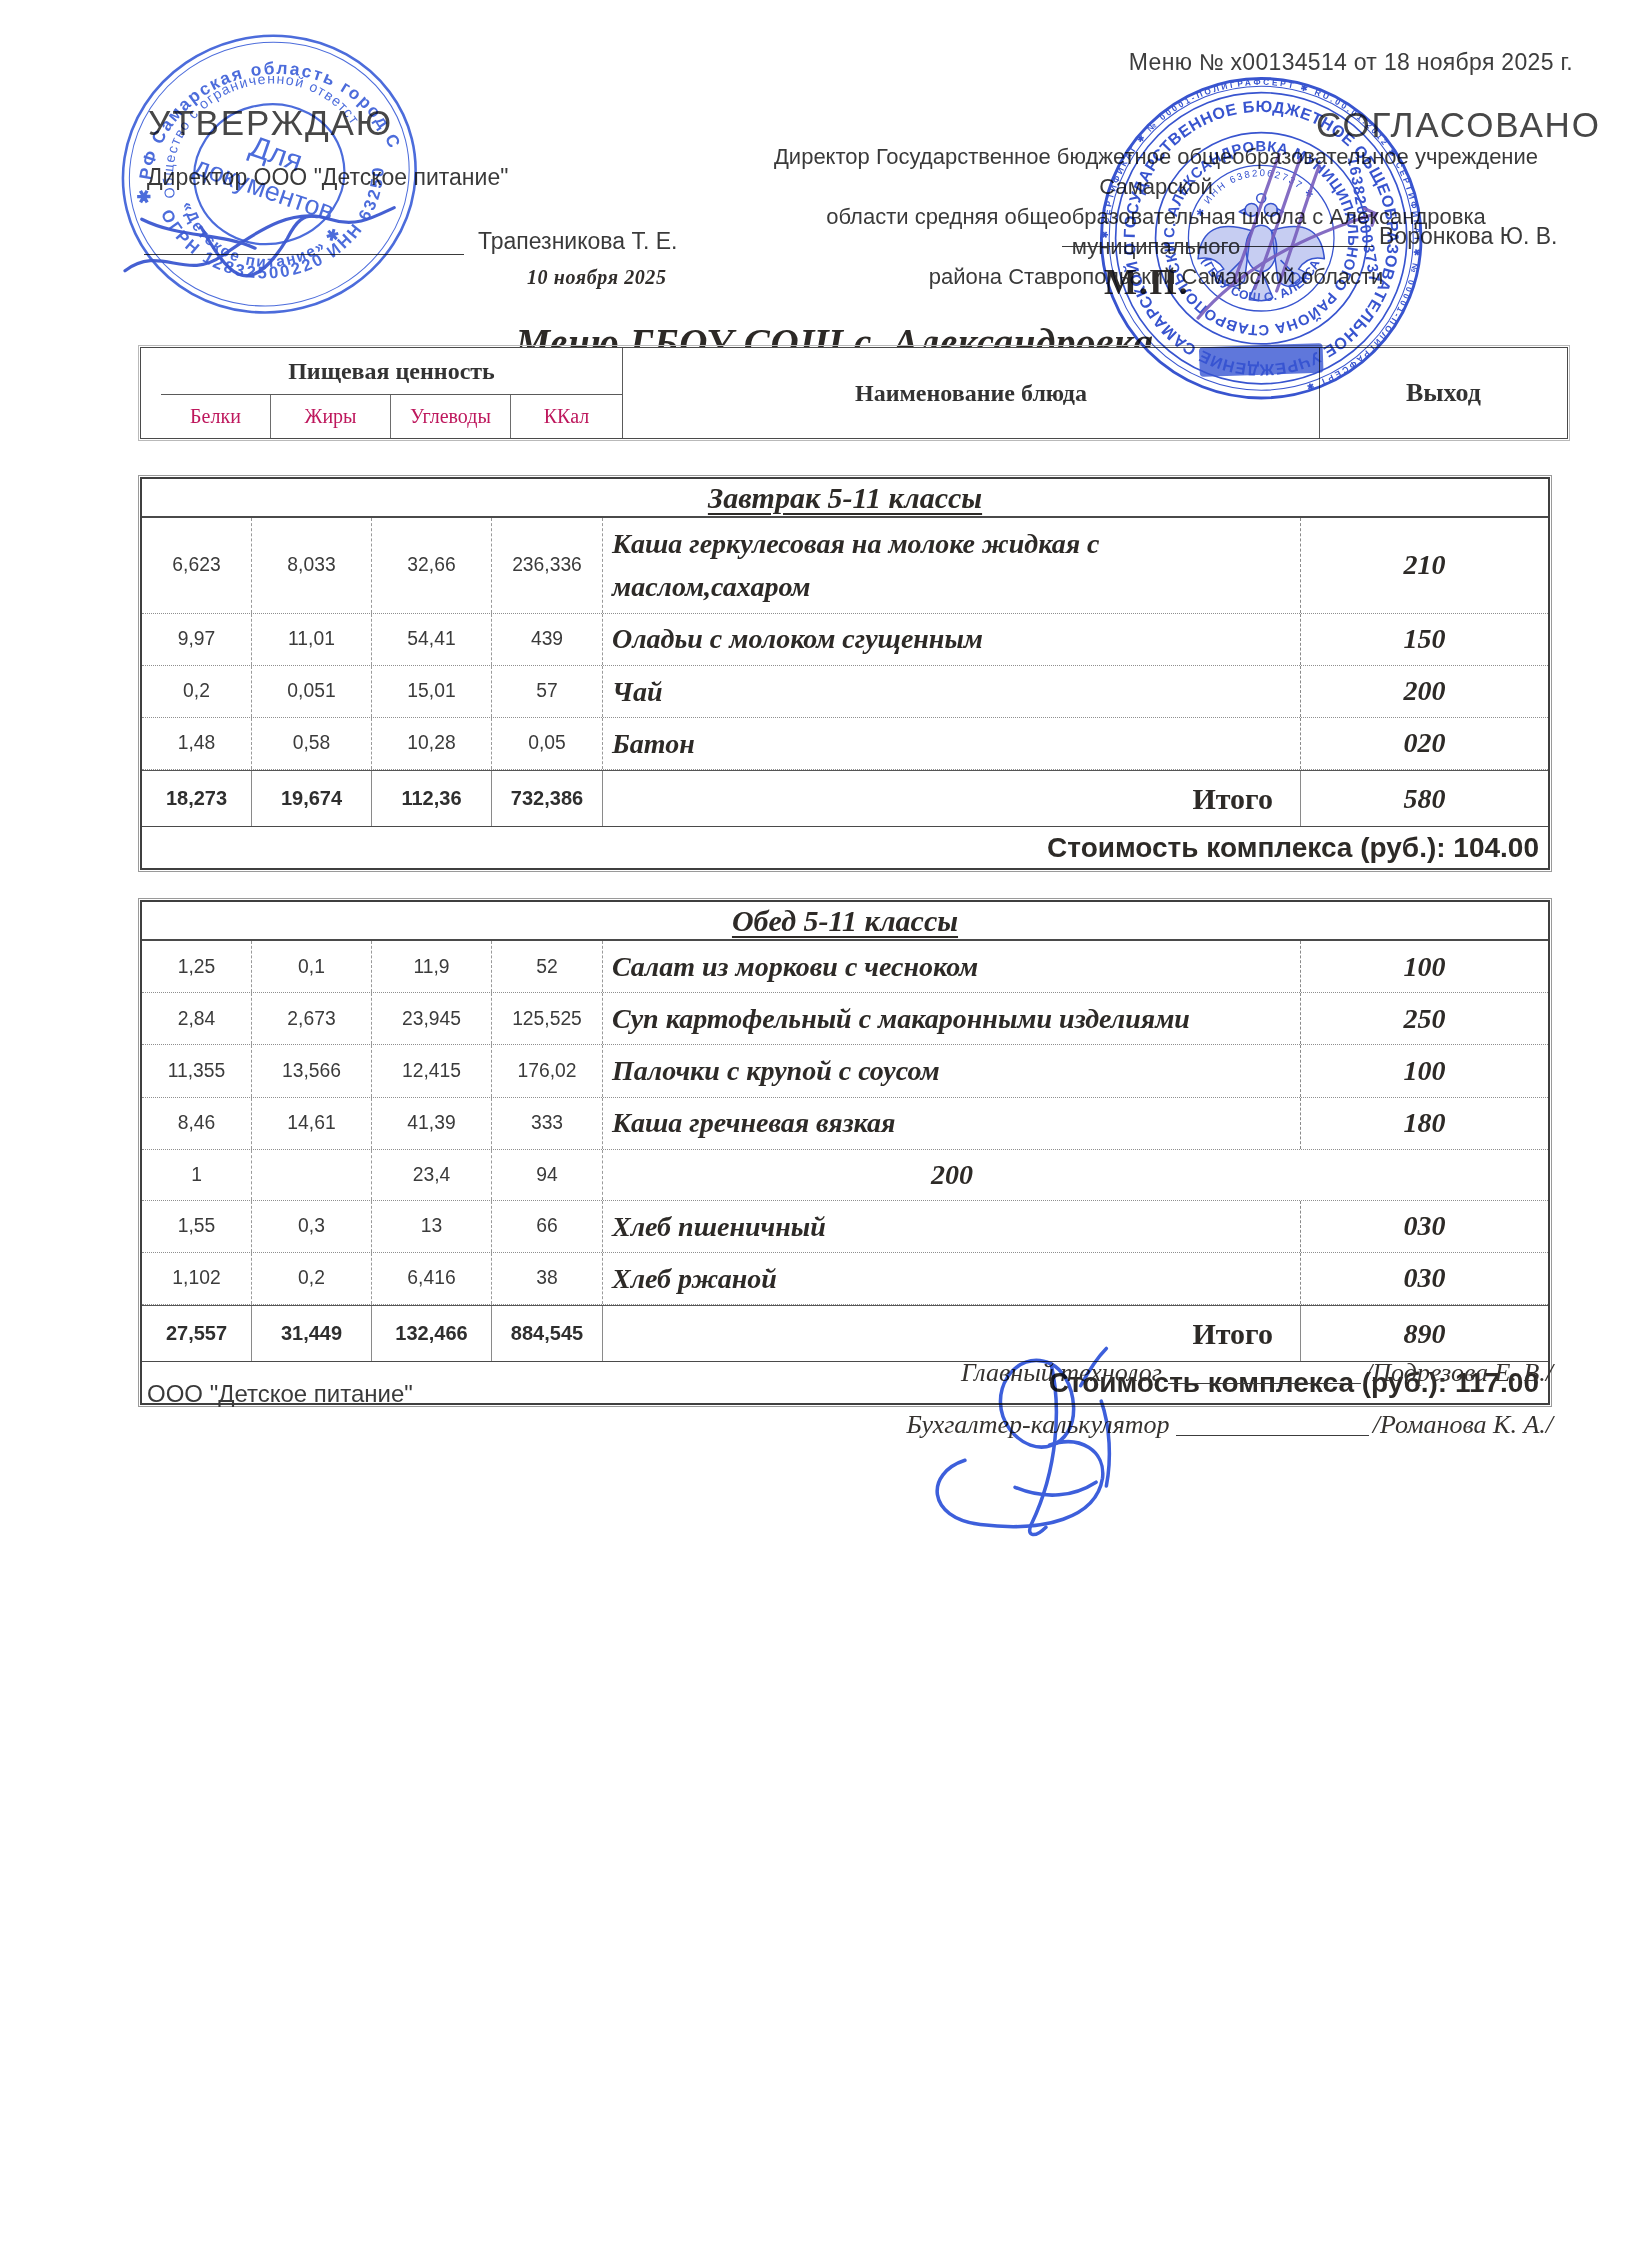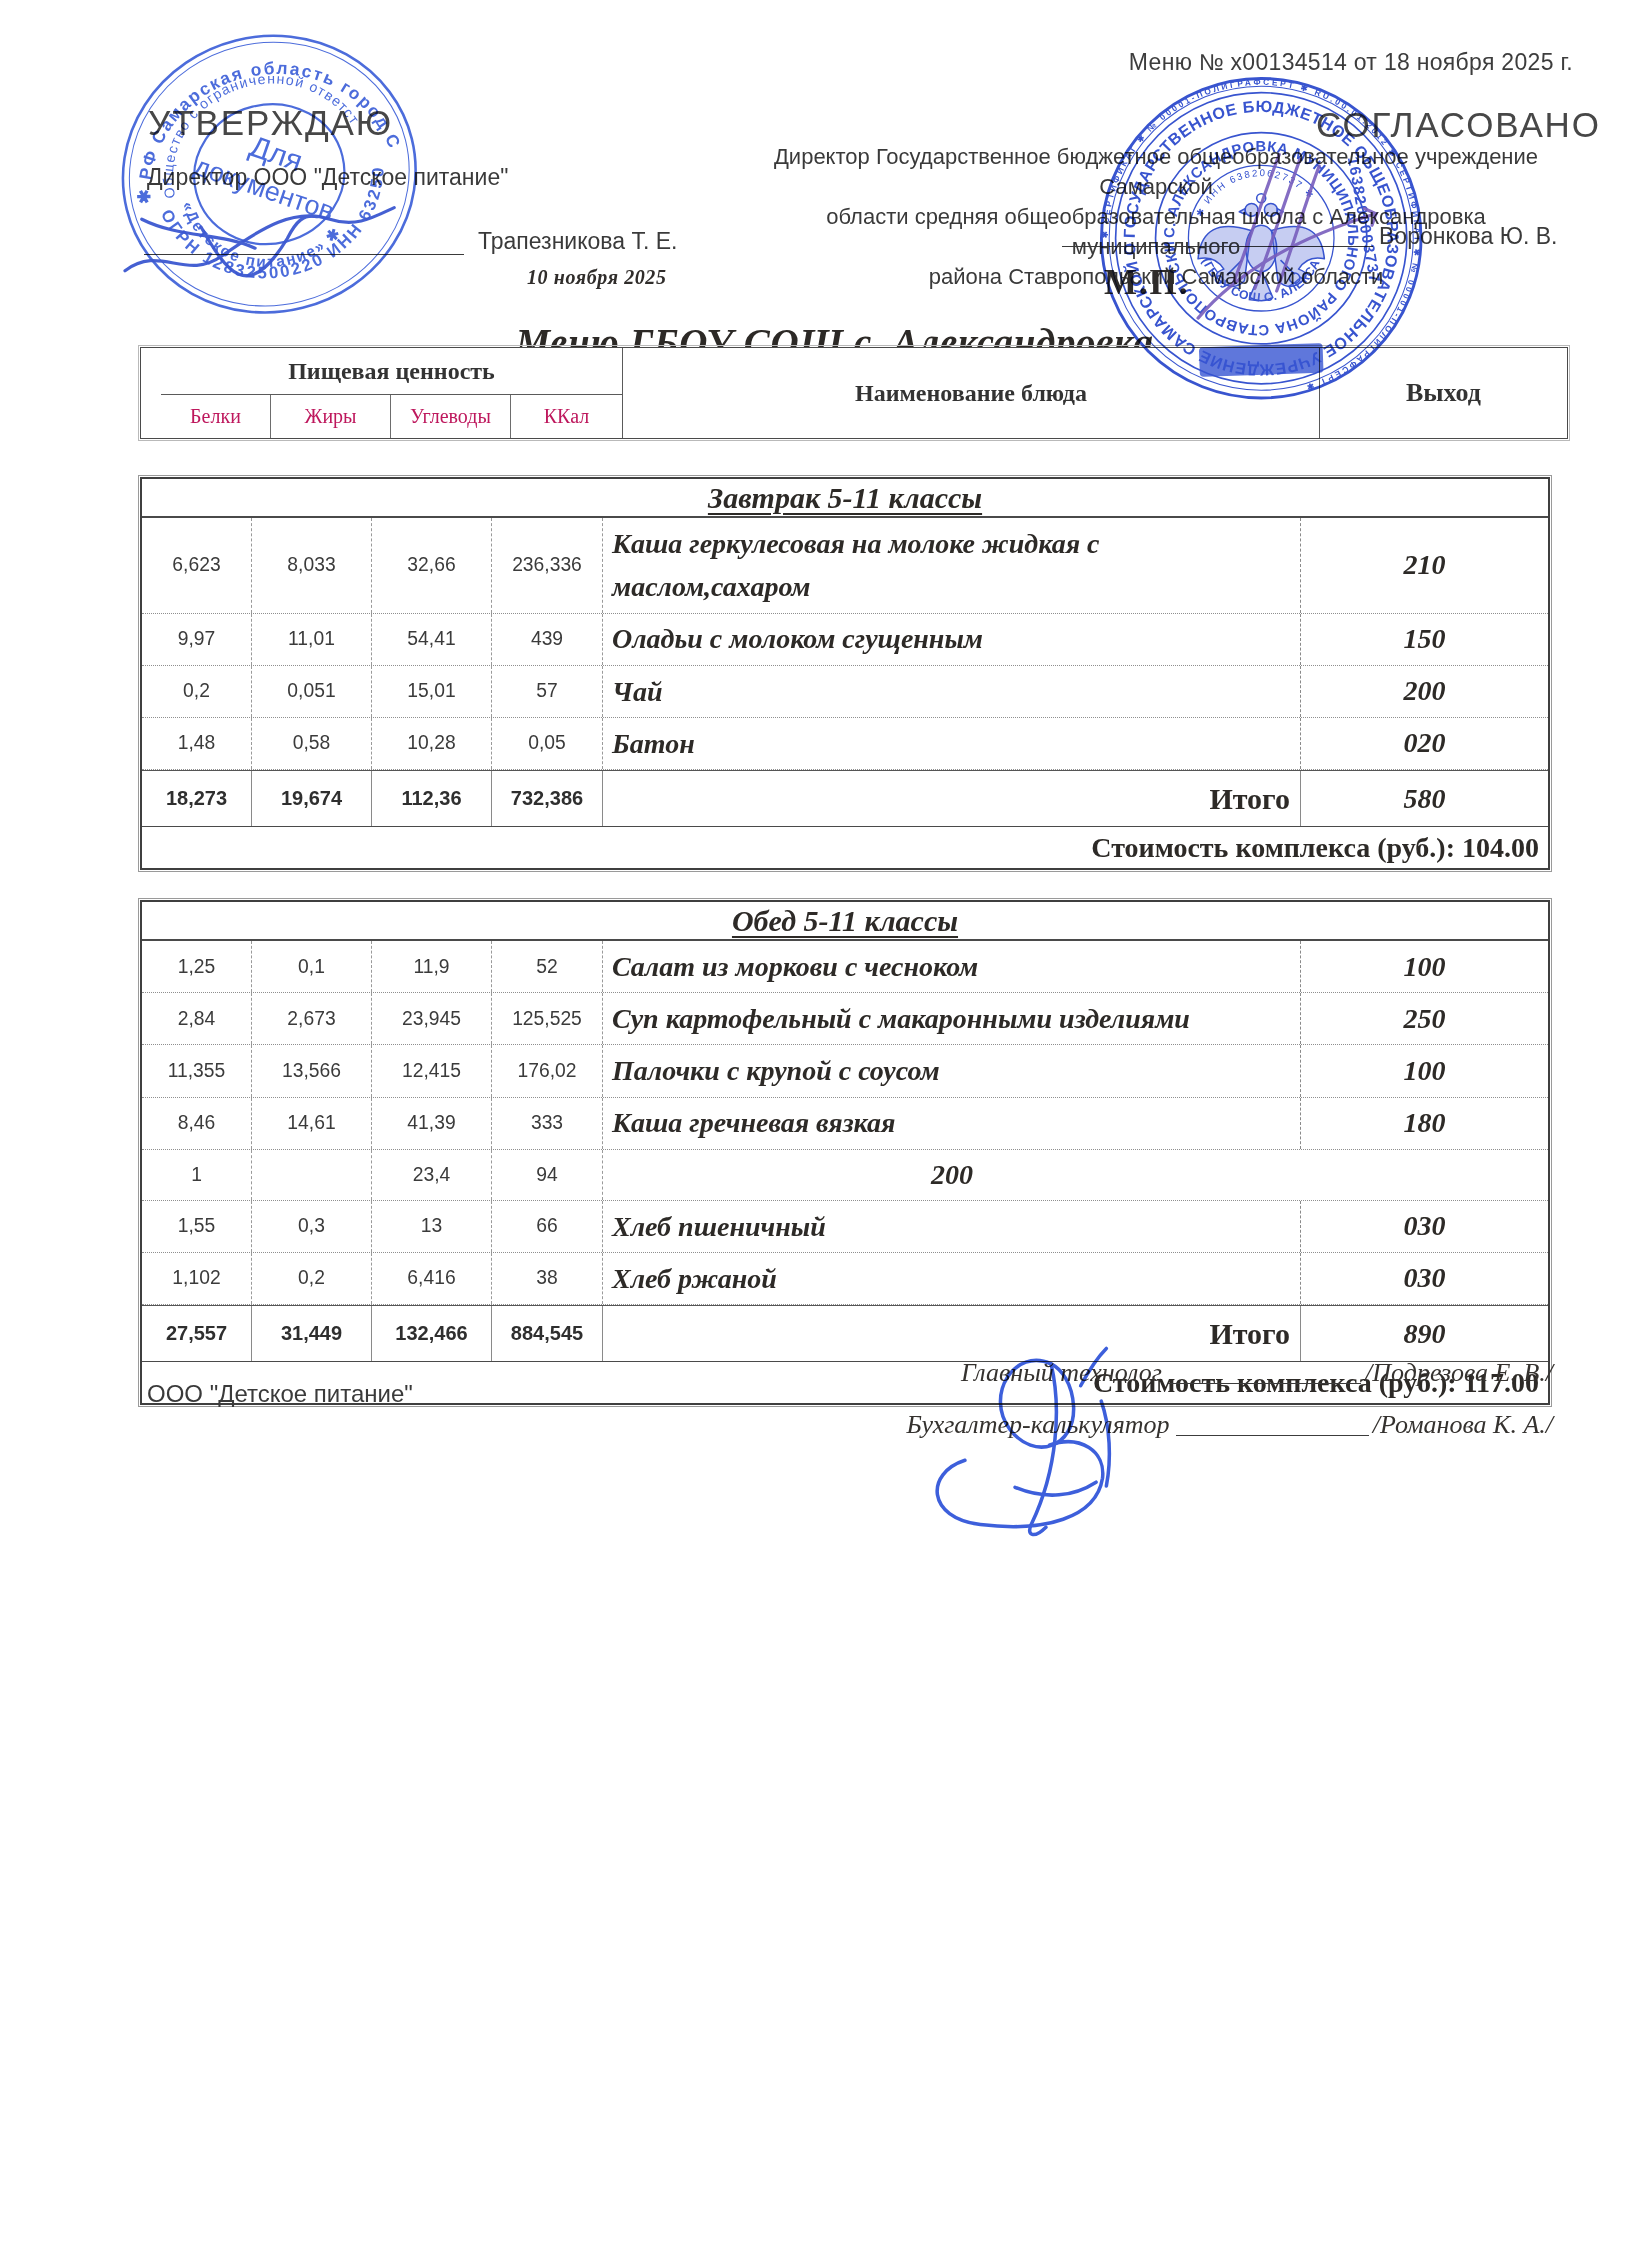--- a/index.html
+++ b/index.html
@@ -39,24 +39,24 @@
               font-family:"Liberation Serif",serif;font-size:30px;font-weight:700;font-style:italic;color:#2d2a27;}
   .meal-title .u{text-decoration:underline;text-decoration-thickness:1.9px;text-underline-offset:5.2px;}
   .meal-row{min-height:50px;border-bottom:1.9px dotted #8f8f8f;}
   .c{display:flex;align-items:center;}
   .num{justify-content:center;font-size:19.3px;color:#3b3b3b;border-right:1.3px dashed #9a9a9a;}
   .dish{padding:3.9px 6.4px 3.9px 9px;font-family:"Liberation Serif",serif;font-size:28px;font-weight:700;font-style:italic;
         color:#2d2a27;line-height:1.55;border-right:1.3px dashed #8a8a8a;}
   .out{justify-content:center;font-family:"Liberation Serif",serif;font-size:28px;font-weight:700;font-style:italic;color:#2d2a27;}
   .total-row{min-height:55px;border-top:0.6px solid #555;border-bottom:1.9px solid #4a4a4a;font-weight:700;}
   .total-row .num{font-size:20px;color:#2f2f2f;border-right:1.3px solid #8a8a8a;}
-  .total-label{justify-content:flex-end;padding-right:10px;font-family:"Liberation Serif",serif;font-size:30px;
+  .total-label{justify-content:flex-end;padding-right:27px;font-family:"Liberation Serif",serif;font-size:30px;
                font-weight:700;color:#2d2a27;border-right:1.3px solid #8a8a8a;}
   .cost-row{height:41px;display:flex;align-items:center;justify-content:flex-end;padding-right:9px;
-            font-family:Liberation Serif, serif;font-size:28px;font-weight:700;color:#2d2a27;}
+            font-family:Liberation Sans, sans-serif;font-size:28px;font-weight:700;color:#2d2a27;}
   .breakfast-table{top:477px;}
   .lunch-table{top:900px;}
 
   
   .footer-company{left:147px;top:1380px;font-size:24px;color:#3a3a3a;}
   .footer-rows{left:799px;top:1358px;width:754px;}
   .f-row{display:flex;justify-content:flex-end;align-items:flex-end;margin-bottom:22px;}
   .f-label{font-family:"Liberation Serif",serif;font-size:26px;font-style:italic;color:#35322f;white-space:nowrap;}
   .f-line{width:193px;border-bottom:1.3px solid #3c3c3c;margin:0 3.9px 3.9px 6.4px;}
   .f-name{font-family:"Liberation Serif",serif;font-size:26px;font-style:italic;color:#35322f;white-space:nowrap;}

